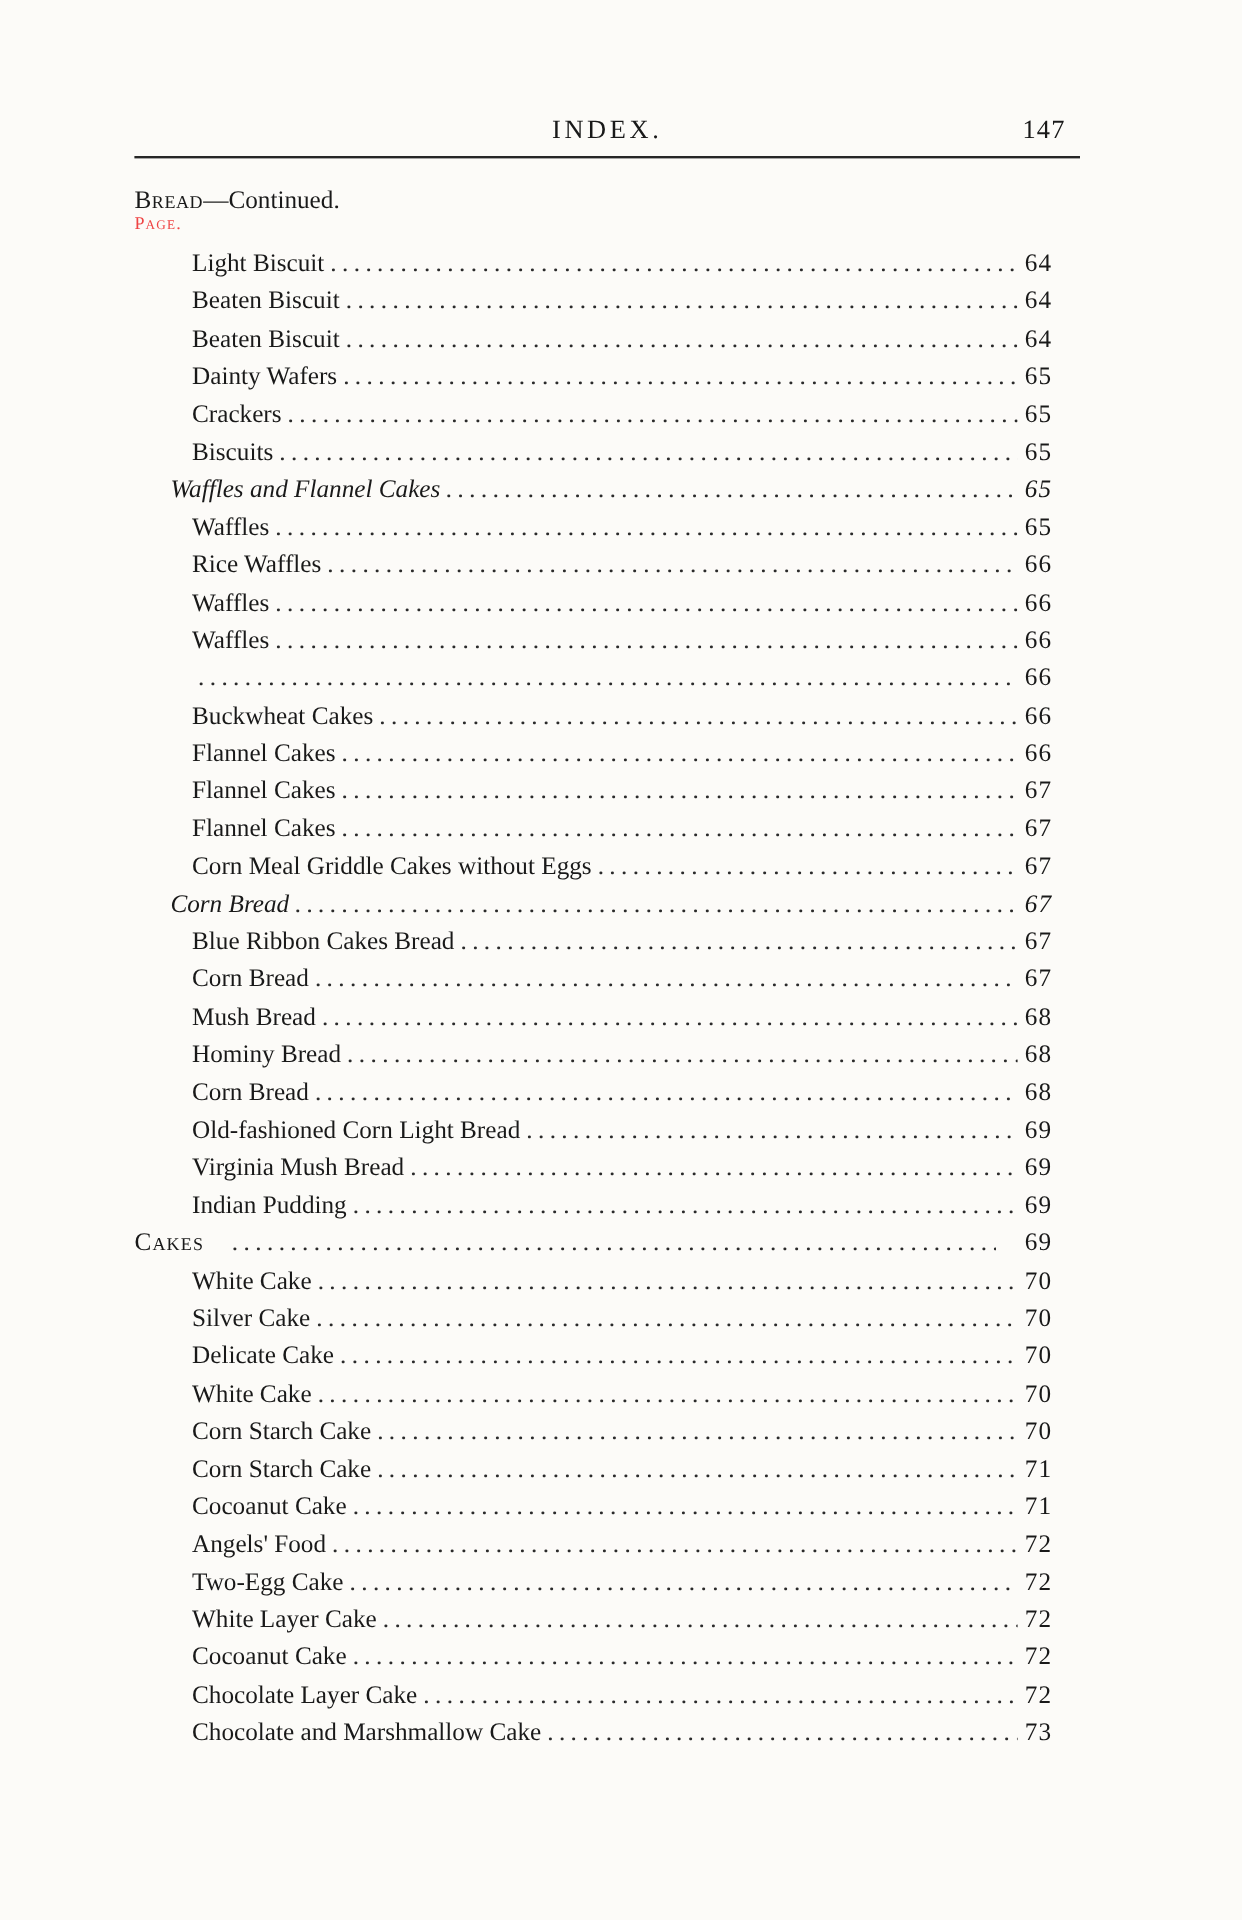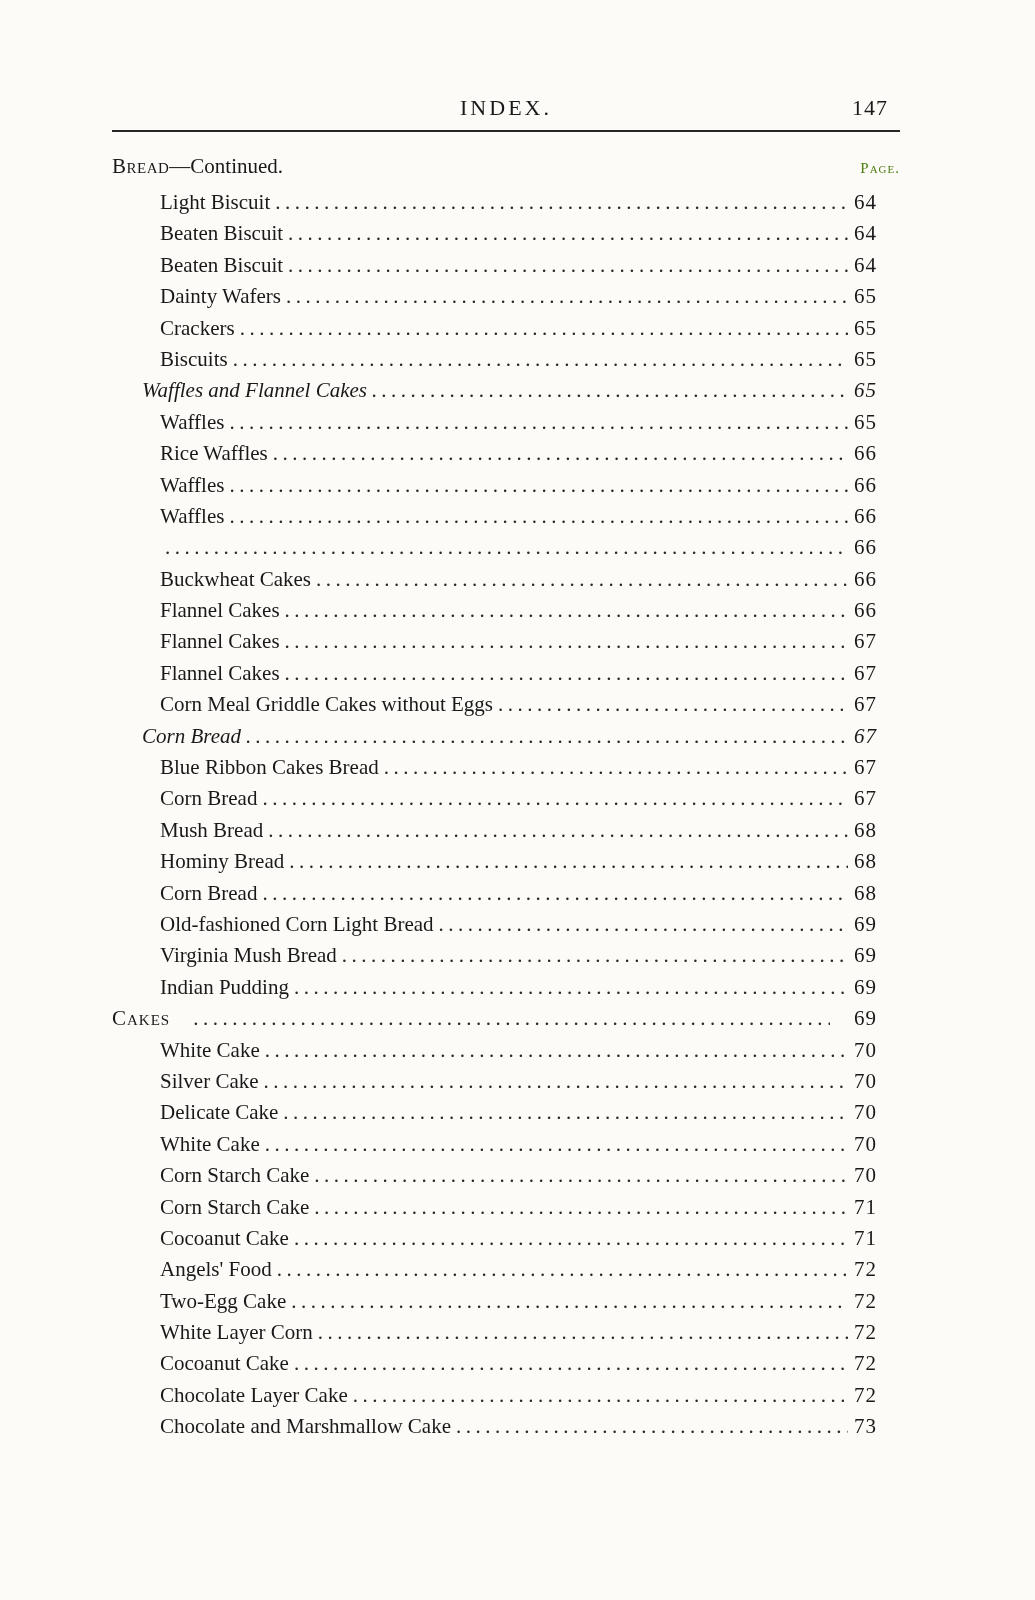--- a/index.html
+++ b/index.html
@@ -38,30 +38,31 @@
   .rule {
     border-top: 2px solid #262626;
     margin-top: 7px;
   }
   .index-heading {
     display: flex;
     justify-content: space-between;
     align-items: baseline;
     margin: 22px 0 8px 0;
     font-size: 21px;
+    flex-direction: column;
   }
   .sc {
     font-variant: small-caps;
     letter-spacing: 0.5px;
   }
   .page-col {
     font-variant: small-caps;
     font-size: 15px;
     letter-spacing: 1px;
-    color: #4d7c0f;
+    color: #ef4444;
   }
   .index-list {
     font-size: 21px;
   }
   .row {
     display: flex;
     align-items: baseline;
     height: 31.4px;
     line-height: 31.4px;
   }
@@ -284,21 +285,21 @@
           <span class="label">Angels' Food</span>
           <span class="dots"></span>
           <span class="num">72</span>
         </div>
         <div class="row entry">
           <span class="label">Two-Egg Cake</span>
           <span class="dots"></span>
           <span class="num">72</span>
         </div>
         <div class="row entry">
-          <span class="label">White Layer Corn</span>
+          <span class="label">White Layer Cake</span>
           <span class="dots"></span>
           <span class="num">72</span>
         </div>
         <div class="row entry">
           <span class="label">Cocoanut Cake</span>
           <span class="dots"></span>
           <span class="num">72</span>
         </div>
         <div class="row entry">
           <span class="label">Chocolate Layer Cake</span>

